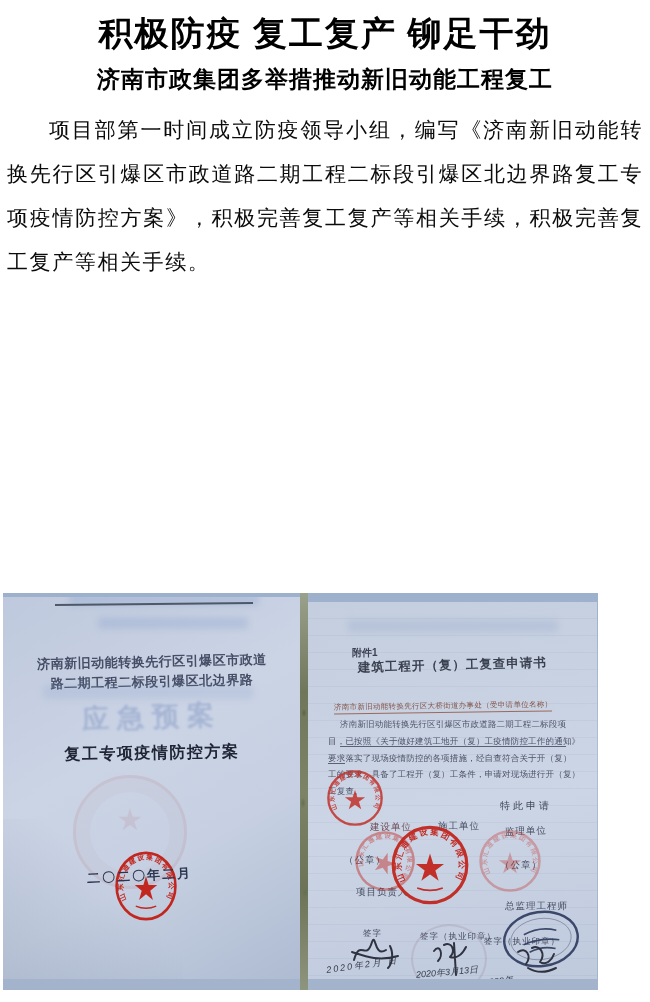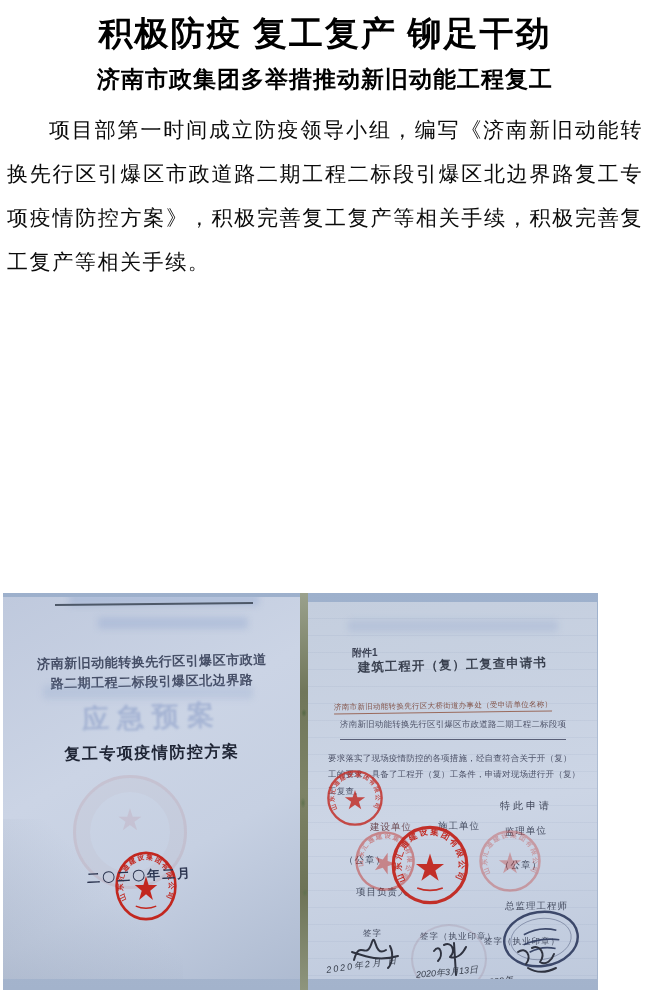--- a/index.html
+++ b/index.html
@@ -70,21 +70,21 @@
   .lp-date{position:absolute;left:84px;top:270px;font-size:13px;font-weight:bold;color:#2c3550;
     letter-spacing:2px;transform:rotate(-3deg);white-space:nowrap;font-family:"Liberation Serif", serif;}
   
   .rp-attach{position:absolute;left:44px;top:44px;font-size:10px;font-weight:bold;color:#3c4254;}
   .rp-form-title{position:absolute;left:0;top:55px;width:100%;text-align:center;
     font-size:12.5px;font-weight:bold;letter-spacing:1px;color:#39404f;transform:rotate(-1.5deg);}
   .rp-recipient{position:absolute;left:26px;top:99px;font-size:7.5px;color:#84564c;
     border-bottom:1px solid #9a6a5c;padding-bottom:1px;white-space:nowrap;transform:rotate(-.8deg);letter-spacing:.3px;}
   .rp-line{position:absolute;left:20px;width:252px;font-size:8.5px;color:#4d5268;
     letter-spacing:.2px;white-space:nowrap;}
-  .rp-line .u{border-bottom:1px solid #5a6078;padding-bottom:10px;}
+  .rp-line .u{border-bottom:1px solid #5a6078;padding-bottom:17px;}
   .rl1{top:117px;left:32px;} .rl2{top:134px;} .rl3{top:151px;} .rl4{top:167px;} .rl5{top:184px;}
   .rp-closing{position:absolute;left:192px;top:197px;font-size:10px;letter-spacing:3px;color:#3e4457;}
   .rp-label{position:absolute;font-size:9.5px;color:#434a5e;letter-spacing:1px;white-space:nowrap;}
   .ul1{left:62px;top:219px;color:#6c4a52;} .ul2{left:118px;top:218px;margin-left:12px;} .ul3{left:197px;top:223px;transform:rotate(-2deg);}
   .gz1{left:36px;top:252px;} .gz2{left:192px;top:257px;}
   .role1{left:48px;top:284px;} .role2{left:197px;top:298px;}
   .sg1{left:55px;top:326px;font-size:8.5px;} .sg2{left:112px;top:329px;font-size:8.5px;} .sg3{left:176px;top:334px;font-size:8.5px;}
   .rp-stamp{position:absolute;}
   .st-a{left:18px;top:167px;width:58px;height:58px;opacity:.8;}
   .st-b{left:46px;top:228px;width:62px;height:62px;opacity:.45;transform:rotate(18deg);}
@@ -146,20 +146,21 @@
   </div>
 
   <div class="seam"></div>
 
   <div class="page page-right">
     <div class="rp-ghost"></div>
     <div class="rp-attach">附件1</div>
     <div class="rp-form-title">建筑工程开（复）工复查申请书</div>
     <div class="rp-recipient">济南市新旧动能转换先行区大桥街道办事处（受申请单位名称）</div>
     <div class="rp-line rl1"><span class="u">济南新旧动能转换先行区引爆区市政道路二期工程二标段项</span></div>
+    <div class="rp-line rl2"><span class="u">目，</span><span>已按照《关于做好建筑工地开（复）工疫情防控工作的通知》</span></div>
     <div class="rp-line rl3">要求落实了现场疫情防控的各项措施，经自查符合关于开（复）</div>
     <div class="rp-line rl5">工复查。</div>
     <div class="rp-line rl4">工的要求，具备了工程开（复）工条件，申请对现场进行开（复）</div>
     <div class="rp-closing">特此申请</div>
 
     <div class="rp-label ul1">建设单位</div>
     <div class="rp-label ul2">施工单位</div>
     <div class="rp-label ul3">监理单位</div>
     <div class="rp-label gz1">（公章）</div>
     <div class="rp-label gz2">（公章）</div>

